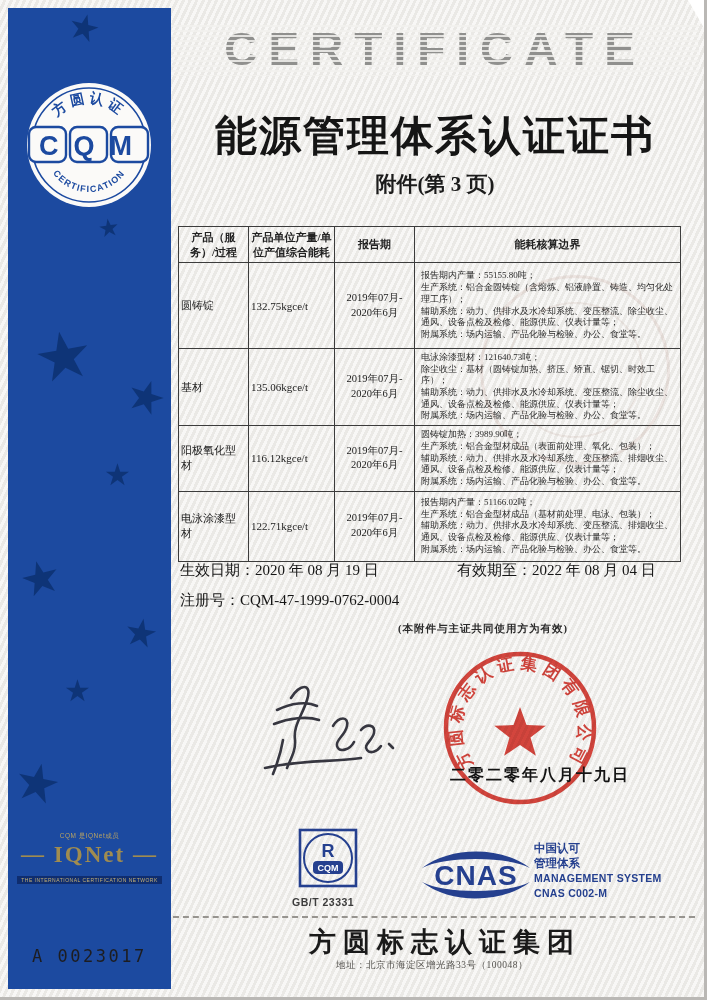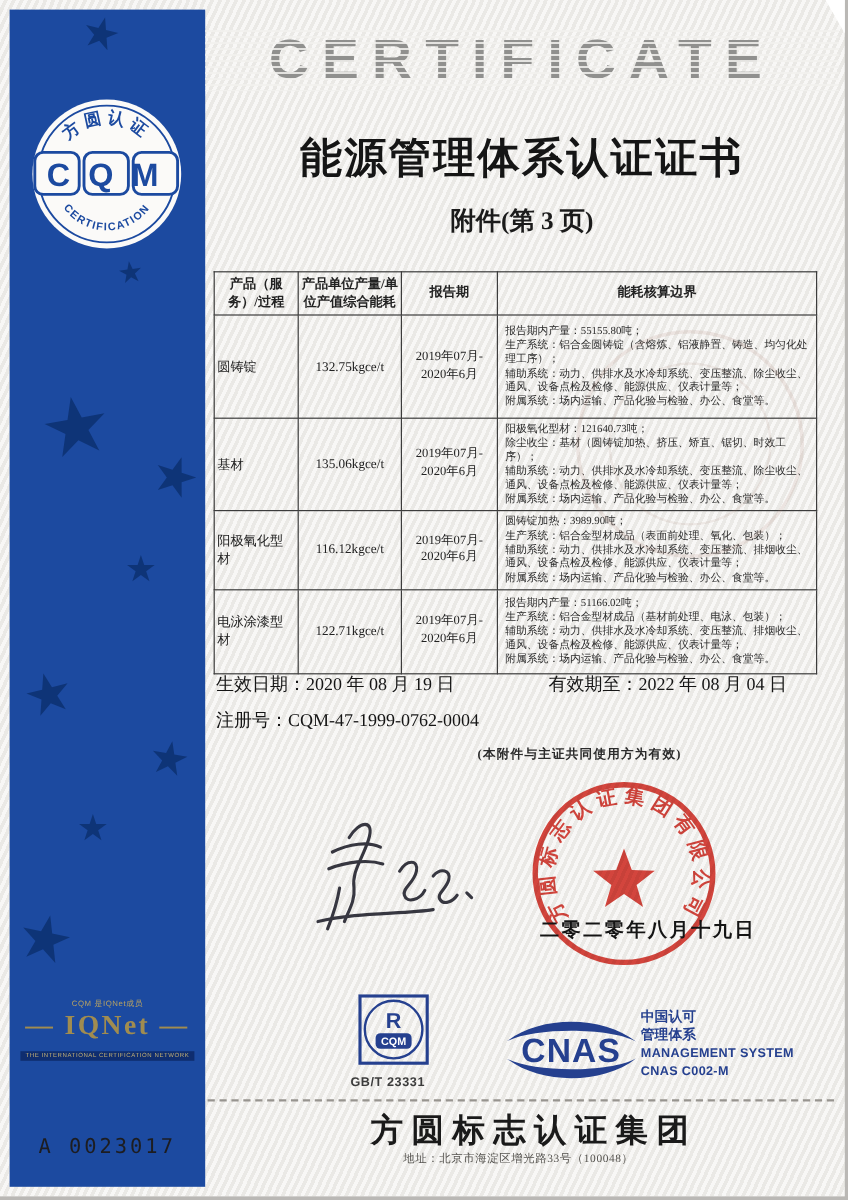--- a/index.html
+++ b/index.html
@@ -53,21 +53,21 @@
     letter-spacing:11px; color:#90908e;
   }
   .wm-wrap::after {
     content:""; position:absolute; inset:0;
     background:repeating-linear-gradient(180deg, transparent 0 3px, rgba(242,241,238,0.85) 3px 5px);
     pointer-events:none;
   }
 
   .title {
     position:absolute; left:0; top:100px; width:100%; text-align:center;
-    font-family:Liberation Mono, monospace; font-weight:900; font-size:35px;
+    font-family:Liberation Mono, monospace; font-weight:900; font-size:42px;
     letter-spacing:2px; color:#151515;
   }
   .subtitle {
     position:absolute; left:0; top:162px; width:100%; text-align:center;
     font-size:21px; font-weight:600; color:#1b1b1b;
   }
   .certno {
     position:absolute; left:0; top:197px; width:100%; text-align:center;
     font-size:15px; color:#1b1b1b;
   }
@@ -75,21 +75,21 @@
   table.spec {
     position:absolute; left:7px; top:218px; width:503px;
     border-collapse:collapse; table-layout:fixed;
     font-size:10px; color:#222;
   }
   table.spec th, table.spec td { border:1.4px solid #3c3c3c; vertical-align:middle; }
   table.spec th {
     font-size:11px; font-weight:700; text-align:center; padding:3px 2px; line-height:1.3;
   }
   td.c-product { width:70px; font-size:11px; padding:2px; }
-  td.c-value   { width:86px; text-align:center; font-size:11px; padding:2px; }
+  td.c-value   { width:86px; text-align:left; font-size:11px; padding:2px; }
   td.c-period  { width:80px; text-align:center; font-size:10.5px; white-space:pre-line; line-height:1.4; padding:2px; }
   td.c-bound   { padding:3px 6px; }
   .bline { font-size:9px; line-height:1.3; text-align:left; color:#2a2a2a; }
 
   .ghost-stamp {
     position:absolute; left:309px; top:267px; width:190px; height:190px; border-radius:50%;
     border:3px solid rgba(168,122,110,0.15); pointer-events:none;
   }
   .ghost-stamp::after {
     content:""; position:absolute; inset:24px; border-radius:50%;
@@ -204,21 +204,21 @@
           <div class="bline">辅助系统：动力、供排水及水冷却系统、变压整流、除尘收尘、通风、设备点检及检修、能源供应、仪表计量等；</div>
           <div class="bline">附属系统：场内运输、产品化验与检验、办公、食堂等。</div>
         </td>
       </tr>
       <tr style="height:66px;">
         <td class="c-product">基材</td>
         <td class="c-value">135.06kgce/t</td>
         <td class="c-period">2019年07月-
 2020年6月</td>
         <td class="c-bound">
-          <div class="bline">阳极氧化型材：121640.73吨；</div>
+          <div class="bline">电泳涂漆型材：121640.73吨；</div>
           <div class="bline">除尘收尘：基材（圆铸锭加热、挤压、矫直、锯切、时效工序）；</div>
           <div class="bline">辅助系统：动力、供排水及水冷却系统、变压整流、除尘收尘、通风、设备点检及检修、能源供应、仪表计量等；</div>
           <div class="bline">附属系统：场内运输、产品化验与检验、办公、食堂等。</div>
         </td>
       </tr>
       <tr style="height:62px;">
         <td class="c-product">阳极氧化型材</td>
         <td class="c-value">116.12kgce/t</td>
         <td class="c-period">2019年07月-
 2020年6月</td>

